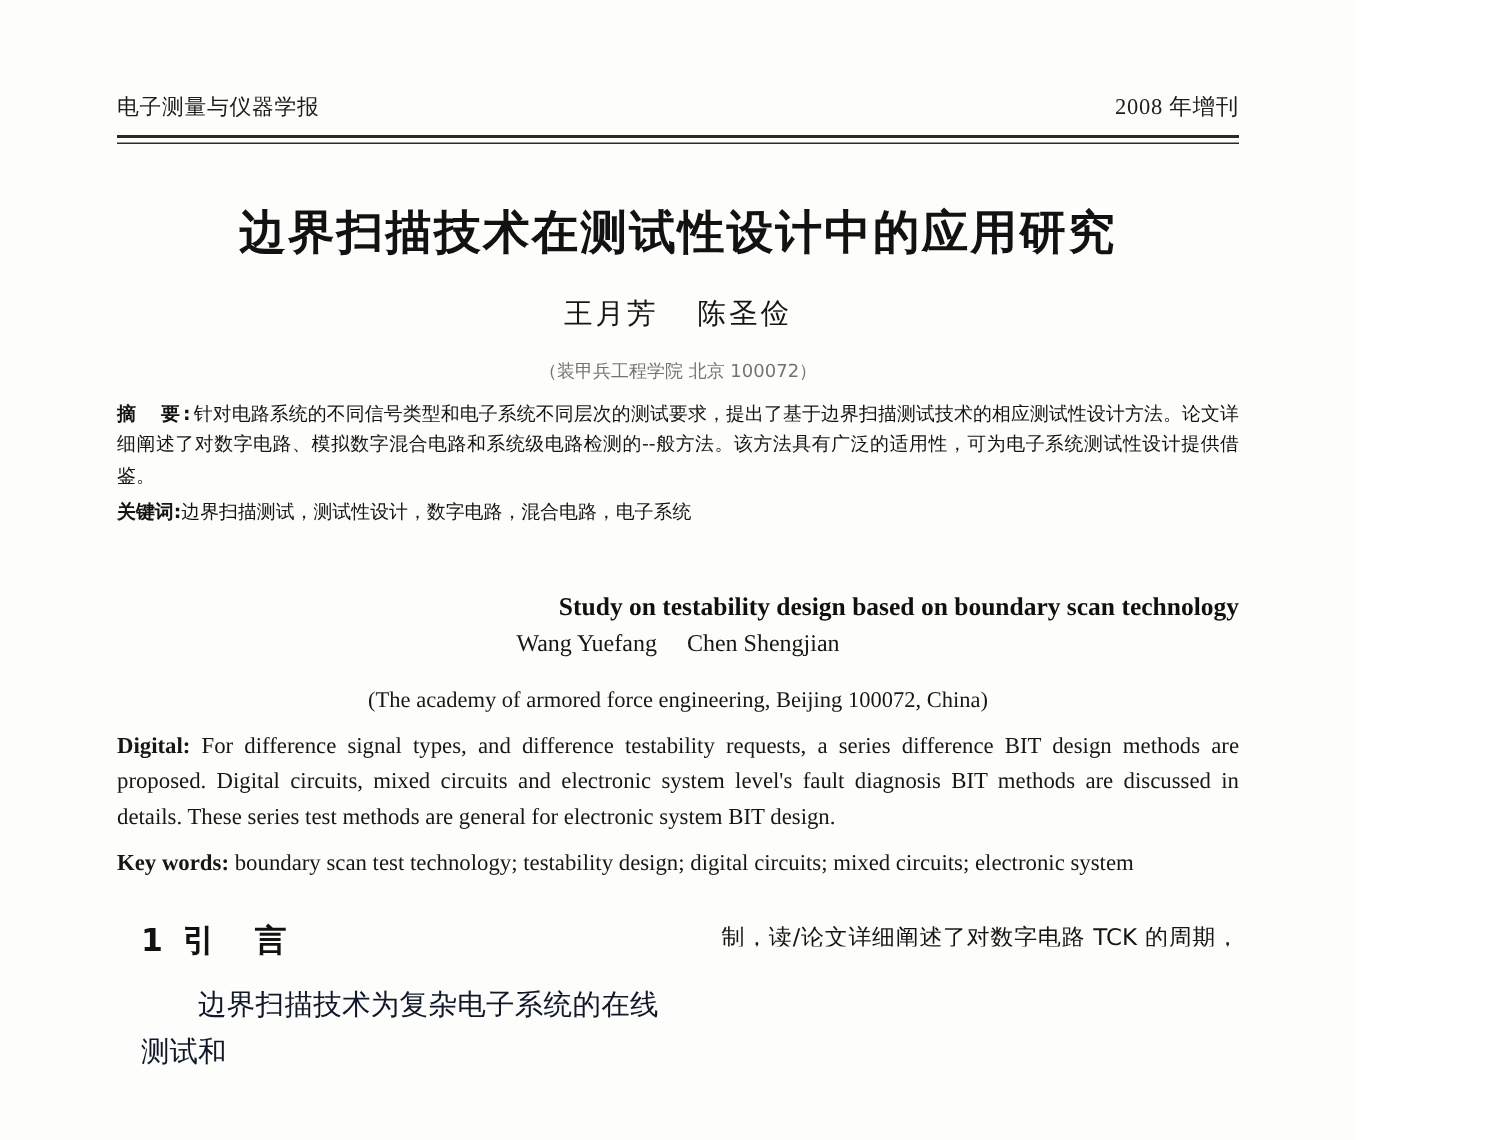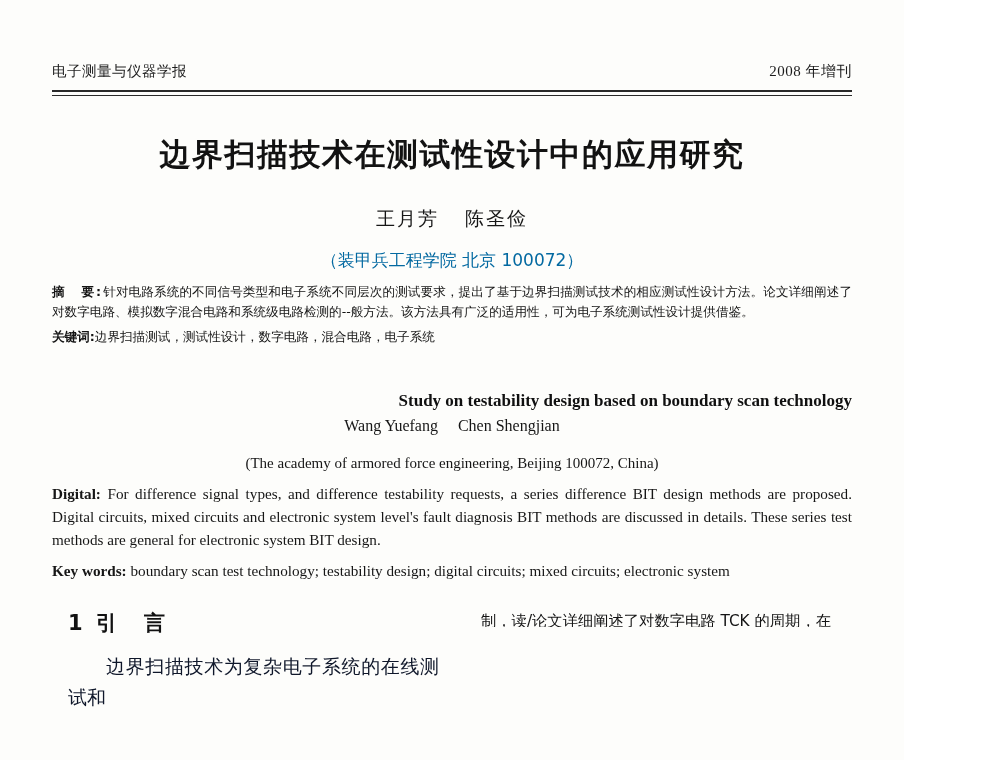--- a/index.html
+++ b/index.html
@@ -13,21 +13,21 @@
     overflow: hidden;
     font-family: "DejaVu Sans", sans-serif;
     color: #161616;
   }
   .page {
     position: relative;
     width: 904px;
     height: 760px;
     background: #fdfdfb;
     box-sizing: border-box;
-    padding: 0 52px;
+    padding: 0 78px;
   }
   
   .runhead {
     display: flex;
     justify-content: space-between;
     align-items: flex-end;
     padding-top: 62px;
     font-size: 14.5px;
     font-family: "DejaVu Sans", sans-serif;
     color: #1c1c1c;
@@ -49,33 +49,33 @@
     font-size: 31px;
     font-weight: bold;
     letter-spacing: 1.5px;
     margin-top: 38px;
     color: #121212;
   }
   .authors {
     text-align: center;
     font-size: 19px;
     font-family: "DejaVu Serif", serif;
-    margin-top: 30px;
+    margin-top: 20px;
     letter-spacing: 2px;
     color: #161616;
   }
   .authors span.gap {
     display: inline-block;
     width: 26px;
   }
   .affil-cn {
     text-align: center;
-    font-size: 17px;
+    font-size: 12px;
     margin-top: 17px;
-    color: #0369a1;
+    color: #737373;
   }
   
   .abs-cn {
     margin-top: 10px;
     font-size: 12.6px;
     line-height: 1.62;
     text-align: justify;
     color: #141414;
   }
   .abs-cn b {

